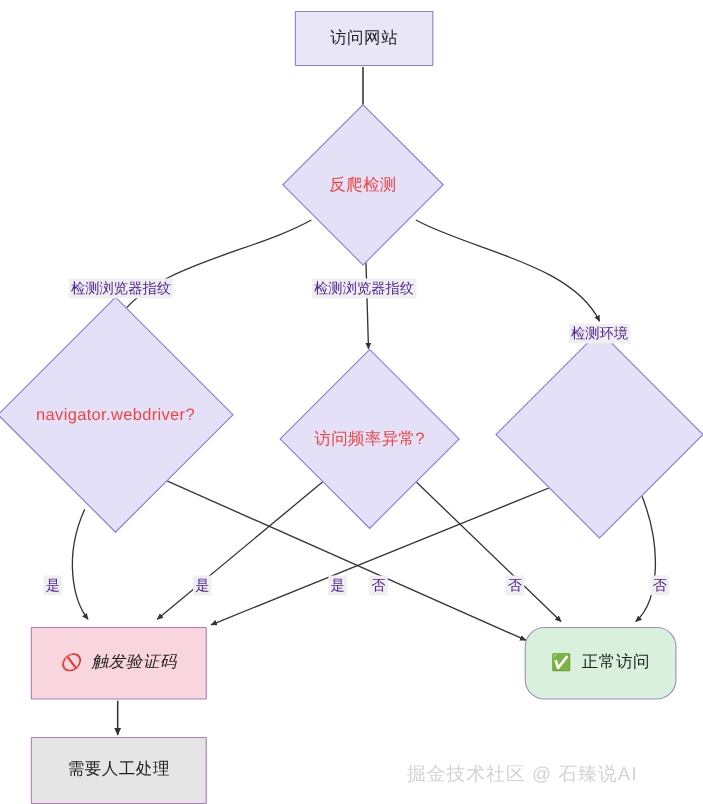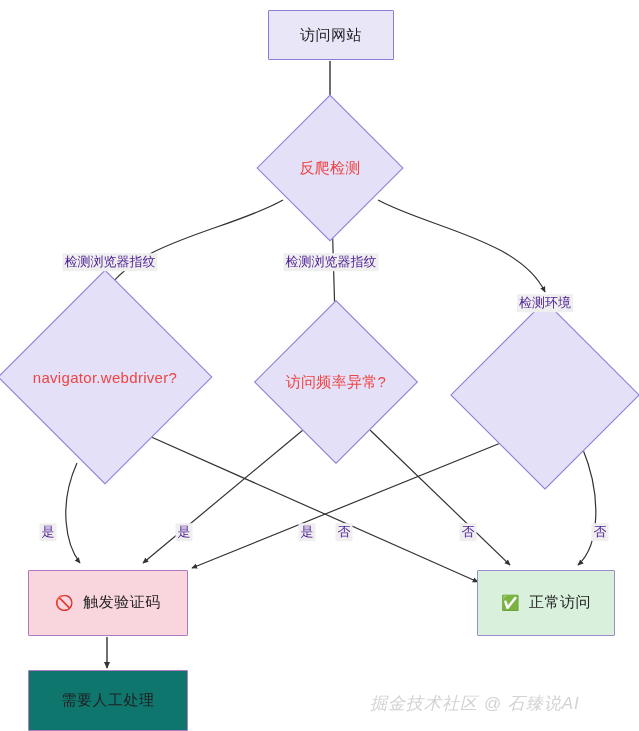--- a/index.html
+++ b/index.html
@@ -40,27 +40,28 @@
     white-space: nowrap;
     line-height: 1.1;
   }
   .node-start {
     background: #e9e6f8;
     border-color: #8a7ed6;
   }
   .node-alert {
     background: #f9d6dd;
     border-color: #b07ac0;
+    font-style: italic;
   }
   .node-ok {
     background: #d9f0dd;
     border-color: #9a8ec8;
   }
   .node-manual {
-    background: #0f766e;
+    background: #e5e5e5;
     border-color: #b07ac0;
   }
   .diamond-node {
     position: absolute;
   }
   .diamond-shape {
     position: absolute;
     left: 0; top: 0;
     width: 100%; height: 100%;
     background: #e3e0f7;
@@ -147,37 +148,37 @@
   <div class="diamond-node" style="left:278px; top:116px; width:104px; height:104px;">
     <div class="diamond-shape"></div>
     <span class="label">反爬检测</span>
   </div>
 
   <div class="diamond-node" style="left:29px; top:301px; width:152px; height:152px;">
     <div class="diamond-shape"></div>
     <span class="label">navigator.webdriver?</span>
   </div>
 
-  <div class="diamond-node" style="left:278px; top:324px; width:116px; height:116px;">
+  <div class="diamond-node" style="left:278px; top:341px; width:116px; height:116px;">
     <div class="diamond-shape"></div>
     <span class="label">访问频率异常?</span>
   </div>
 
   <div class="diamond-node" style="left:478px; top:328px; width:134px; height:134px;">
     <div class="diamond-shape"></div>
   </div>
 
   <div class="node rect-node node-alert" style="left:28px; top:570px; width:160px; height:66px;">
     <span class="label">
       <span class="emoji emoji-ban">🚫</span>
       <span>触发验证码</span>
     </span>
   </div>
 
-  <div class="node rect-node node-ok" style="left:477px; top:570px; width:138px; height:66px;">
+  <div class="node rect-node node-ok" style="left:477px; top:570px; width:138px; height:66px;border-radius:18px;">
     <span class="label">
       <span class="emoji">✅</span>
       <span>正常访问</span>
     </span>
   </div>
 
   <div class="node rect-node node-manual" style="left:28px; top:670px; width:160px; height:61px;">
     <span class="label">需要人工处理</span>
   </div>
 
@@ -192,15 +193,15 @@
   <span class="edge-label" style="left:184px; top:532px;">是</span>
 
   <span class="edge-label" style="left:307px; top:532px;">是</span>
 
   <span class="edge-label" style="left:344px; top:532px;">否</span>
 
   <span class="edge-label" style="left:468px; top:532px;">否</span>
 
   <span class="edge-label" style="left:600px; top:532px;">否</span>
 
-  <span class="watermark" style="left:370px; top:692px;font-style:italic;">掘金技术社区 @ 石臻说AI</span>
+  <span class="watermark" style="left:370px; top:692px;">掘金技术社区 @ 石臻说AI</span>
 
 </div>
 
 </body></html>

